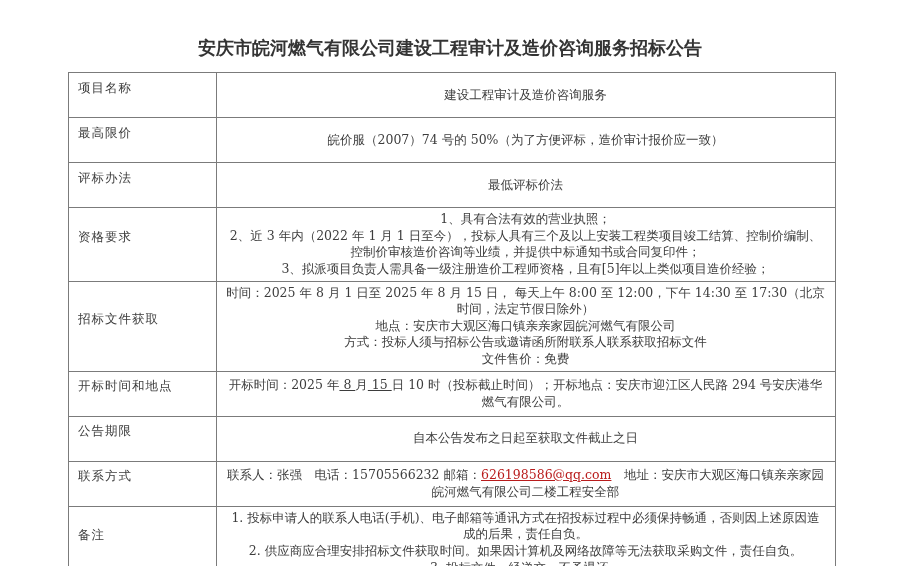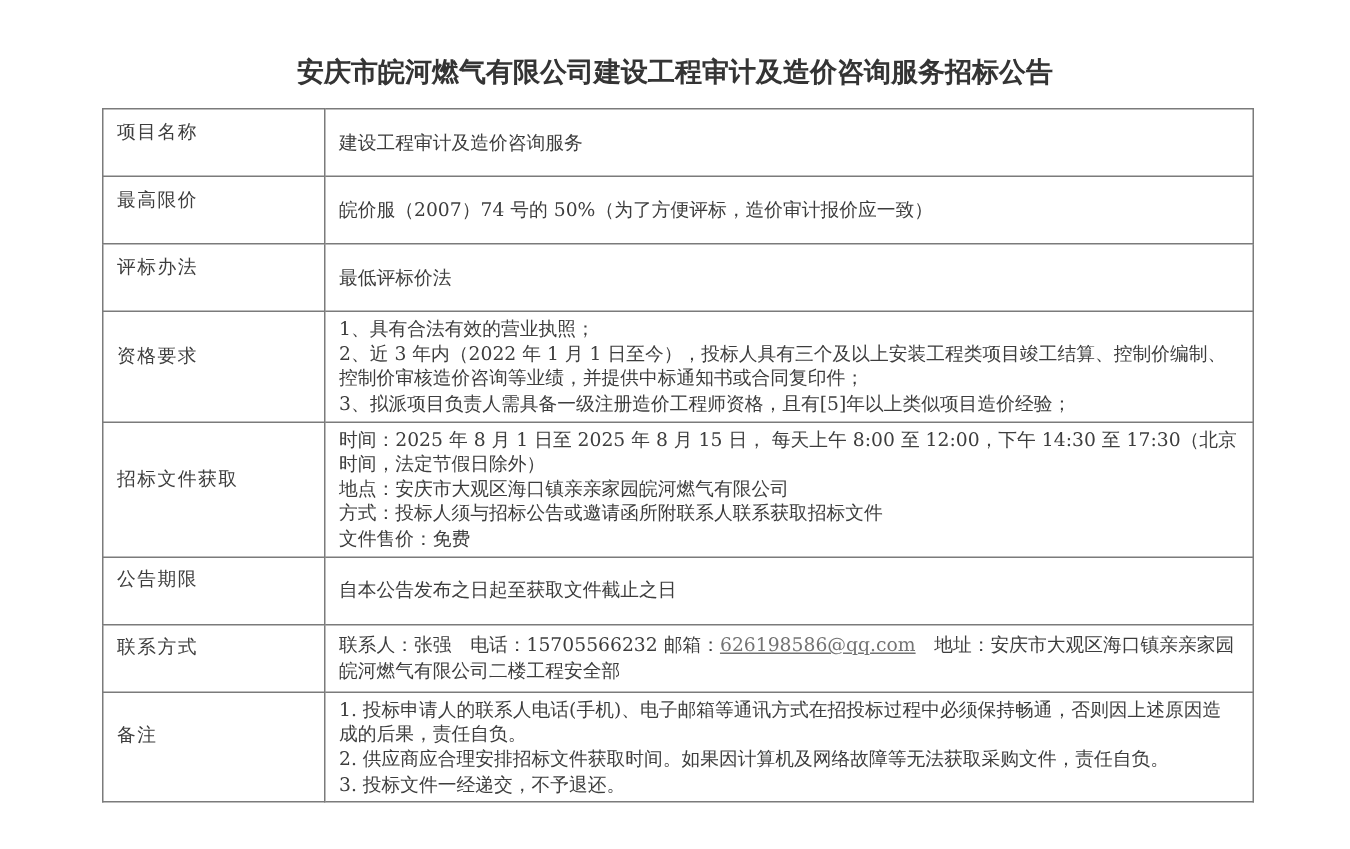--- a/index.html
+++ b/index.html
@@ -38,24 +38,25 @@
     vertical-align: middle;
     height: 24px;
   }
   td.label {
     width: 134px;
     padding: 3px 4px 17px 9px;
     letter-spacing: 1px;
   }
   td.content {
     padding: 3px 10px 3px 9px;
+    text-align: center;
   }
   .line { line-height: 1.33; }
   a.link {
-    color: #737373;
+    color: #b91c1c;
     text-decoration: underline;
     cursor: pointer;
   }
   .underline { text-decoration: underline; }
 </style>
 </head>
 <body>
 
 <div class="page">
   <h1 class="title">安庆市皖河燃气有限公司建设工程审计及造价咨询服务招标公告</h1>
@@ -90,20 +91,26 @@
         <tr>
           <td class="label">招标文件获取</td>
           <td class="content">
             <div class="line"><span>时间：2025 年 8 月 1 日至 2025 年 8 月 15 日，&nbsp;每天上午 8:00 至 12:00，下午 14:30 至 17:30（北京时间，法定节假日除外）</span></div>
             <div class="line"><span>地点：安庆市大观区海口镇亲亲家园皖河燃气有限公司</span></div>
             <div class="line"><span>方式：投标人须与招标公告或邀请函所附联系人联系获取招标文件</span></div>
             <div class="line"><span>文件售价：免费</span></div>
           </td>
         </tr>
         <tr>
+          <td class="label">开标时间和地点</td>
+          <td class="content">
+            <div class="line"><span>开标时间：2025 年</span><span class="underline">&nbsp;8&nbsp;</span><span>月</span><span class="underline">&nbsp;15&nbsp;</span><span>日 10 时（投标截止时间）；开标地点：安庆市迎江区人民路 294 号安庆港华燃气有限公司。</span></div>
+          </td>
+        </tr>
+        <tr>
           <td class="label">公告期限</td>
           <td class="content">
             <div class="line"><span>自本公告发布之日起至获取文件截止之日</span></div>
           </td>
         </tr>
         <tr>
           <td class="label">联系方式</td>
           <td class="content">
             <div class="line"><span>联系人：张强　电话：15705566232 邮箱：</span><a class="link" href="#">626198586@qq.com</a><span>　地址：安庆市大观区海口镇亲亲家园皖河燃气有限公司二楼工程安全部</span></div>
           </td>

